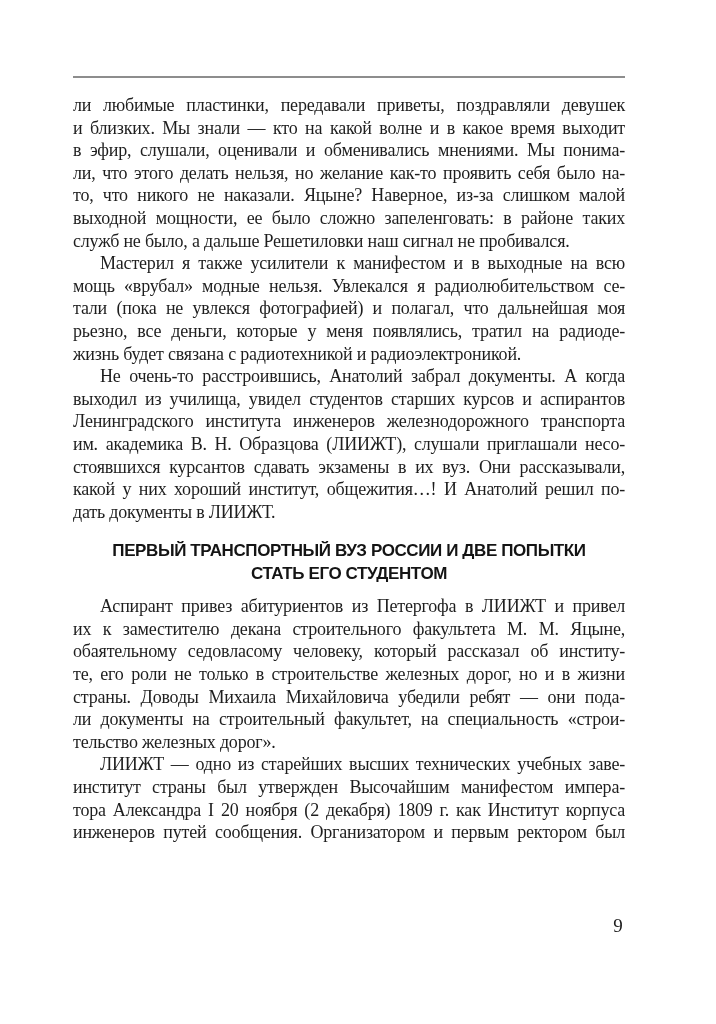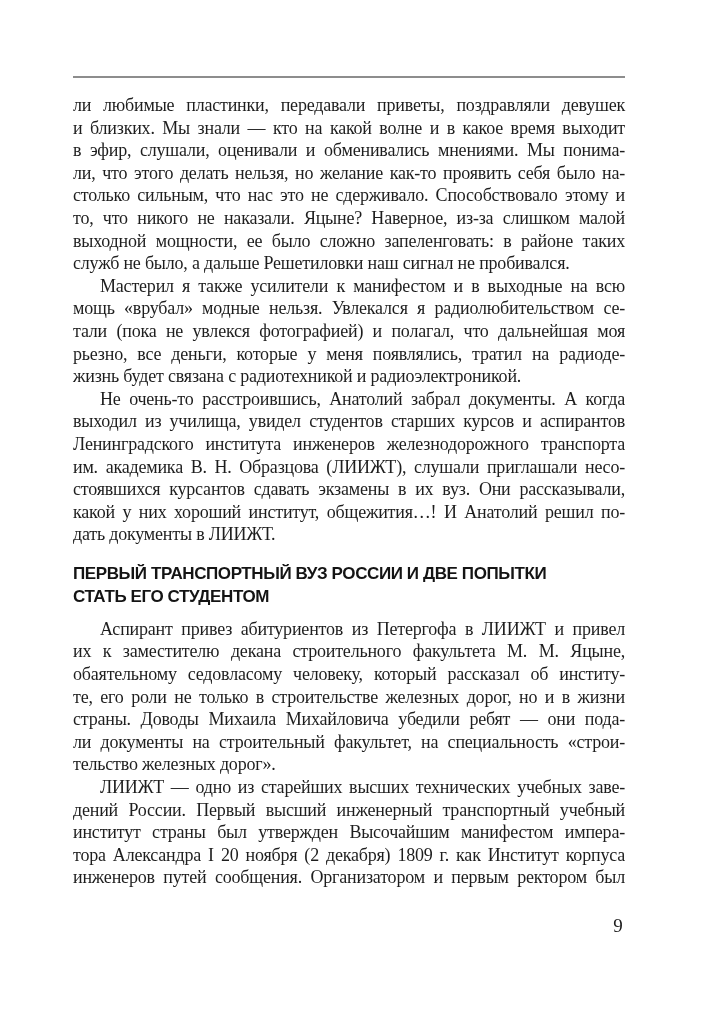--- a/index.html
+++ b/index.html
@@ -46,21 +46,21 @@
   .heading {
     margin-top: 16px;
     margin-bottom: 10px;
     font-family: "Liberation Sans", "DejaVu Sans", sans-serif;
     font-weight: 700;
   }
   .heading-line {
     font-size: 17px;
     line-height: 23px;
     letter-spacing: -0.4px;
-    text-align: left;
+    text-align: center;
     color: #141414;
   }
   .page-number {
     position: absolute;
     left: 603px;
     top: 915px;
     width: 30px;
     text-align: center;
     font-size: 19px;
     line-height: 22px;
@@ -71,21 +71,20 @@
 <body>
 
 <div class="page">
   <div class="top-rule"></div>
   <div class="text-column">
       <div class="paragraph">
         <div class="line">ли любимые пластинки, передавали приветы, поздравляли девушек</div>
         <div class="line">и близких. Мы знали — кто на какой волне и в какое время выходит</div>
         <div class="line">в эфир, слушали, оценивали и обменивались мнениями. Мы понима-</div>
         <div class="line">ли, что этого делать нельзя, но желание как-то проявить себя было на-</div>
-        <div class="line">столько сильным, что нас это не сдерживало. Способствовало этому и</div>
         <div class="line">то, что никого не наказали. Яцыне? Наверное, из-за слишком малой</div>
         <div class="line">выходной мощности, ее было сложно запеленговать: в районе таких</div>
         <div class="line para-end">служб не было, а дальше Решетиловки наш сигнал не пробивался.</div>
       </div>
       <div class="paragraph indent">
         <div class="line">Мастерил я также усилители к манифестом и в выходные на всю</div>
         <div class="line">мощь «врубал» модные нельзя. Увлекался я радиолюбительством се-</div>
         <div class="line">тали (пока не увлекся фотографией) и полагал, что дальнейшая моя</div>
         <div class="line">рьезно, все деньги, которые у меня появлялись, тратил на радиоде-</div>
         <div class="line para-end">жизнь будет связана с радиотехникой и радиоэлектроникой.</div>
@@ -107,20 +106,19 @@
         <div class="line">Аспирант привез абитуриентов из Петергофа в ЛИИЖТ и привел</div>
         <div class="line">их к заместителю декана строительного факультета М. М. Яцыне,</div>
         <div class="line">обаятельному седовласому человеку, который рассказал об институ-</div>
         <div class="line">те, его роли не только в строительстве железных дорог, но и в жизни</div>
         <div class="line">страны. Доводы Михаила Михайловича убедили ребят — они пода-</div>
         <div class="line">ли документы на строительный факультет, на специальность «строи-</div>
         <div class="line para-end">тельство железных дорог».</div>
       </div>
       <div class="paragraph indent">
         <div class="line">ЛИИЖТ — одно из старейших высших технических учебных заве-</div>
-        <div class="line">дений России. Первый высший инженерный транспортный учебный</div>
         <div class="line">институт страны был утвержден Высочайшим манифестом импера-</div>
         <div class="line">тора Александра I 20 ноября (2 декабря) 1809 г. как Институт корпуса</div>
         <div class="line">инженеров путей сообщения. Организатором и первым ректором был</div>
       </div>
     </div>
   <div class="page-number">9</div>
 </div>
 
 </body></html>

